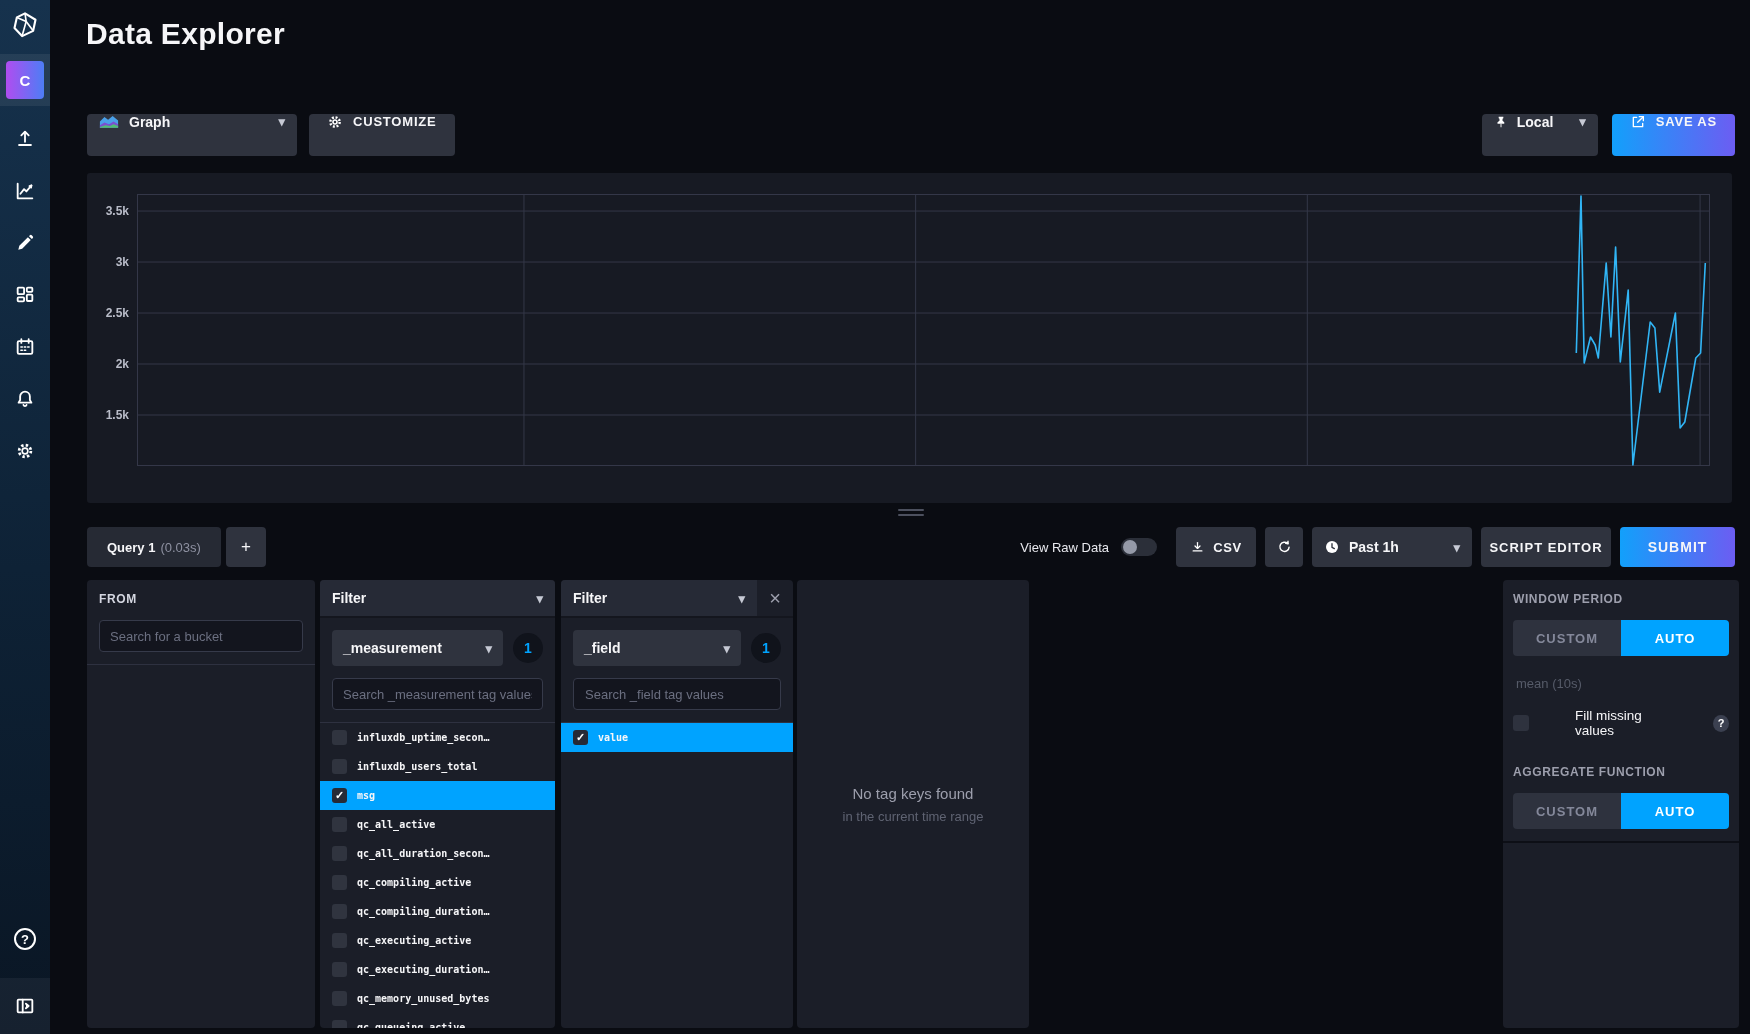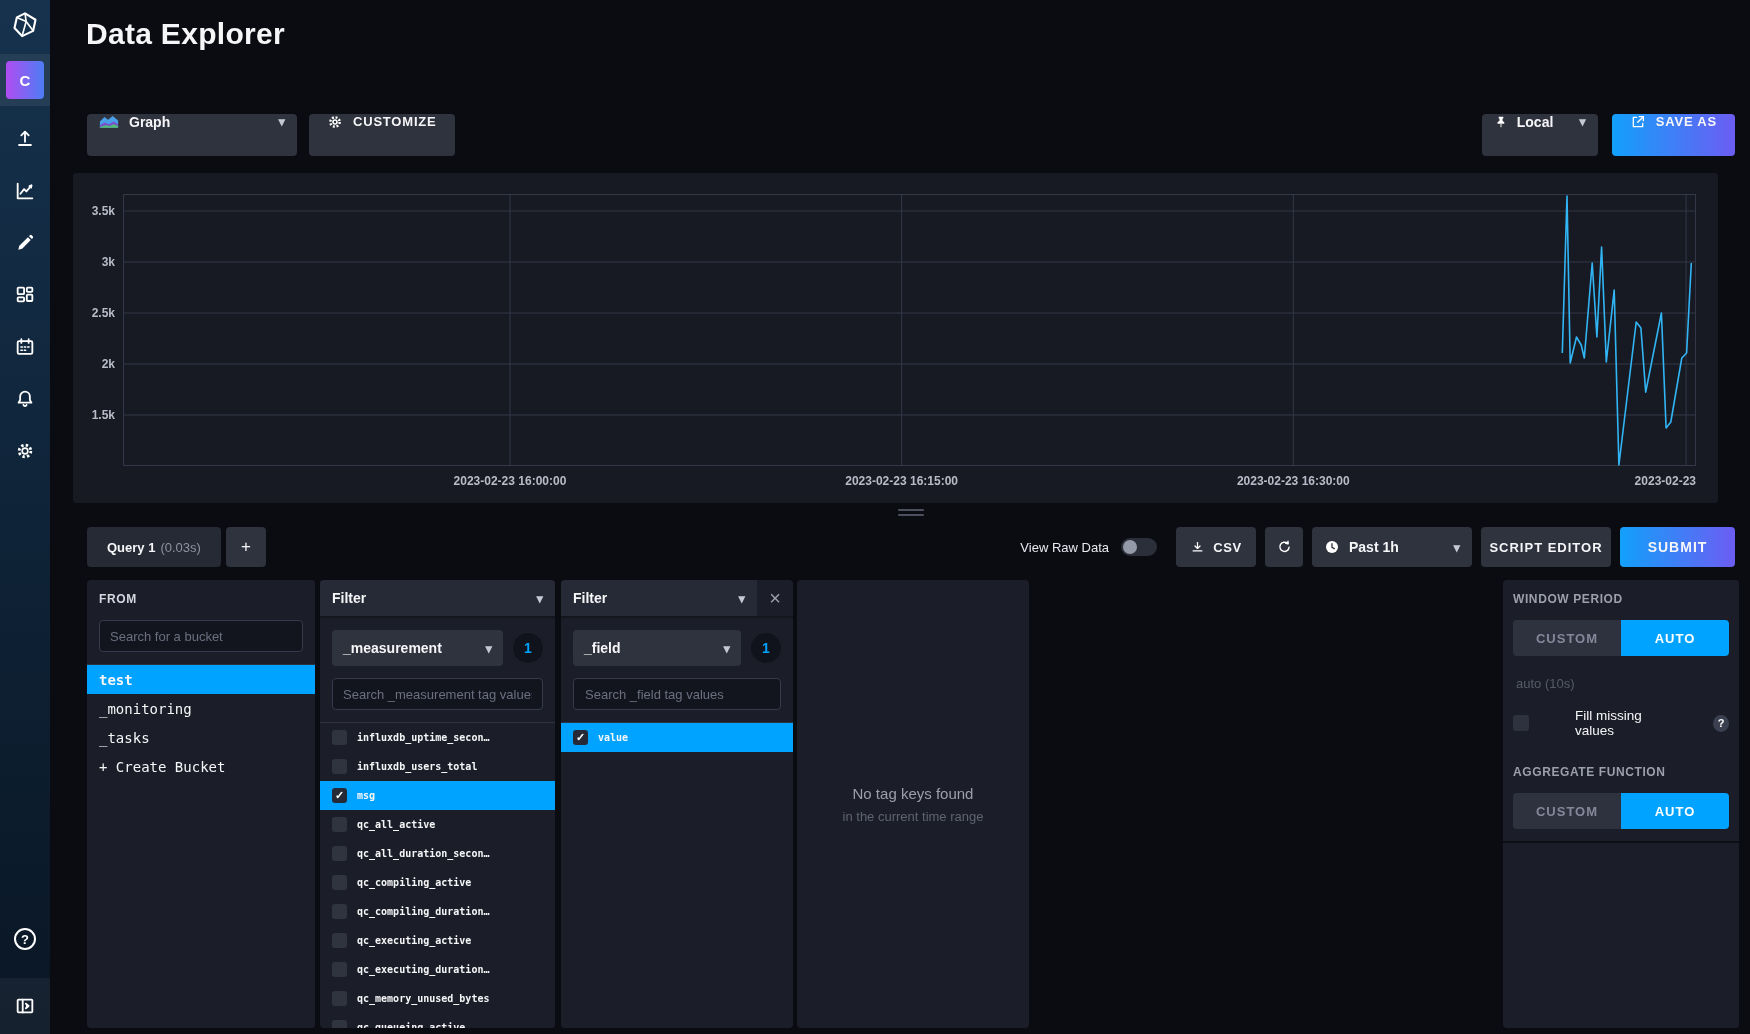--- a/index.html
+++ b/index.html
@@ -40,21 +40,21 @@
          font-size:14px; font-weight:bold; color:#f6f6f8; cursor:pointer; }
   .graph-select { width:210px; padding:0 12px; }
   .graph-select .lbl { margin-left:10px; }
   .caret { margin-left:auto; color:#c6c9d4; font-size:13px; }
   .customize-btn { margin-left:12px; padding:0 18px; letter-spacing:.8px; font-size:13px; gap:10px; }
   .toolbar-right { margin-left:auto; display:flex; gap:14px; }
   .local-btn { width:116px; padding:0 12px; gap:9px; }
   .grad-btn { background:linear-gradient(90deg,var(--grad-a),var(--grad-b)); padding:0 18px; letter-spacing:.8px; font-size:13px; gap:10px; }
 
   
-  .chart-card { position:absolute; left:73px; top:173px; width:1645px; height:330px; background:#171a23; border-radius:3px; }
+  .chart-card { position:absolute; left:87px; top:173px; width:1645px; height:330px; background:#171a23; border-radius:3px; }
   .plot-wrap { position:absolute; left:50px; top:21px; width:1573px; height:272px; }
   .y-labels { position:absolute; left:0; top:21px; width:44px; height:272px; }
   .y-label { position:absolute; right:2px; font-size:12px; font-weight:bold; color:#b9bcc8; }
   .x-labels { position:absolute; left:50px; top:301px; width:1573px; height:16px; }
   .x-label { position:absolute; font-size:12px; font-weight:bold; color:#b9bcc8; white-space:nowrap; transform:translateX(-50%); }
   .x-label.align-right { transform:translateX(-100%); }
 
   .resize-handle { position:absolute; left:898px; top:509px; width:26px; height:10px; display:flex; flex-direction:column; gap:3px; cursor:row-resize; }
   .resize-handle i { display:block; height:2px; background:#4c505e; border-radius:2px; }
 
@@ -287,26 +287,20 @@
         <line x1="0" y1="170.0127484064492" x2="1573" y2="170.0127484064492" stroke="#343748" stroke-width="1"></line>
         <line x1="0" y1="221.0063742032246" x2="1573" y2="221.0063742032246" stroke="#343748" stroke-width="1"></line>
         <line x1="386.95799999999997" y1="0" x2="386.95799999999997" y2="272" stroke="#343748" stroke-width="1"></line>
         <line x1="778.635" y1="0" x2="778.635" y2="272" stroke="#343748" stroke-width="1"></line>
         <line x1="1170.312" y1="0" x2="1170.312" y2="272" stroke="#343748" stroke-width="1"></line>
         <line x1="1563.0901000000001" y1="0" x2="1563.0901000000001" y2="272" stroke="#343748" stroke-width="1"></line>
         <rect x="0.5" y="0.5" width="1572" height="271" fill="none" stroke="#343748"></rect>
         <polyline points="1439.3,159.0 1444.0,2.0 1447.2,169.0 1453.5,143.0 1458.2,151.0 1461.3,164.0 1469.2,69.0 1473.9,143.0 1478.6,53.0 1483.3,168.0 1491.2,96.1 1495.9,271.0 1513.2,128.0 1517.9,134.0 1522.7,198.1 1538.4,119.0 1543.1,234.0 1547.8,228.0 1558.8,164.0 1563.6,159.0 1568.3,69.0" fill="none" stroke="#31b5f5" stroke-width="1.6" stroke-linejoin="round"></polyline>
       </svg>
     </div>
-  <div class="x-labels">
-      <div class="x-label" style="left: 386.958px;">2023-02-23 16:00:00</div>
-      <div class="x-label" style="left: 778.635px;">2023-02-23 16:15:00</div>
-      <div class="x-label" style="left: 1170.31px;">2023-02-23 16:30:00</div>
-      <div class="x-label align-right" style="left: 1573px;">2023-02-23</div>
-    </div>
 </div>
 
 <div class="resize-handle">
     <i></i>
     <i></i>
   </div>
 
 <div class="query-bar">
   <div class="query-tab">
     <span>Query 1</span>
@@ -350,26 +344,20 @@
     <div class="sm-btn script-btn">SCRIPT EDITOR</div>
     <div class="sm-btn submit-btn">SUBMIT</div>
   </div>
 </div>
 
 <div class="panel p-from">
   <div class="p-pad">
     <div class="panel-title">FROM</div>
     <input class="search-input" style="margin-top: 14px;" placeholder="Search for a bucket">
     <div class="divider"></div>
-    <div class="bucket-list">
-        <div class="list-row mono selected">test</div>
-        <div class="list-row mono">_monitoring</div>
-        <div class="list-row mono">_tasks</div>
-        <div class="list-row mono">+ Create Bucket</div>
-      </div>
   </div>
 </div>
 
 <div class="panel p-f1">
   <div class="filter-head-row">
     <div class="filter-select">
       <span>Filter</span>
       <span class="caret">▾</span>
     </div>
   </div>
@@ -464,21 +452,21 @@
   </div>
 </div>
 
 <div class="panel p-right">
   <div class="p-pad">
     <div class="panel-title" style="color:#9d9fad">WINDOW PERIOD</div>
     <div class="seg-toggle">
       <div class="seg off">CUSTOM</div>
       <div class="seg on">AUTO</div>
     </div>
-    <div class="hint">auto (10s)</div>
+    <div class="hint">mean (10s)</div>
     <div class="fill-row">
       <div class="sq-check"></div>
       <span class="fill-lbl">Fill missing values</span>
       <div class="help-badge">?</div>
     </div>
     <div class="panel-title agg-title" style="color:#9d9fad">AGGREGATE FUNCTION</div>
     <div class="seg-toggle">
       <div class="seg off">CUSTOM</div>
       <div class="seg on">AUTO</div>
     </div>

